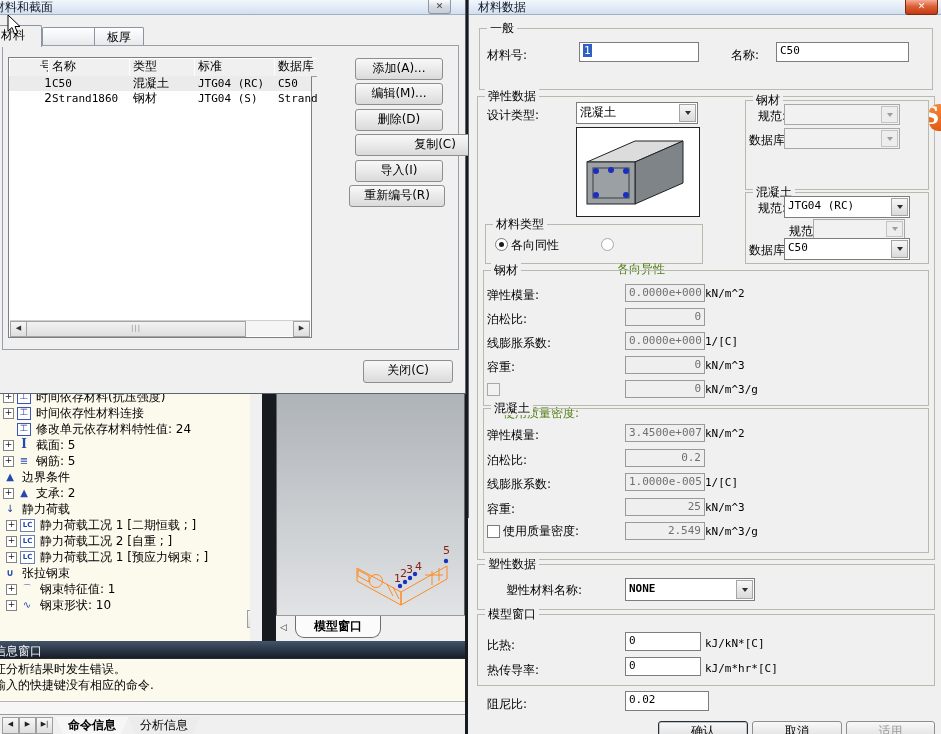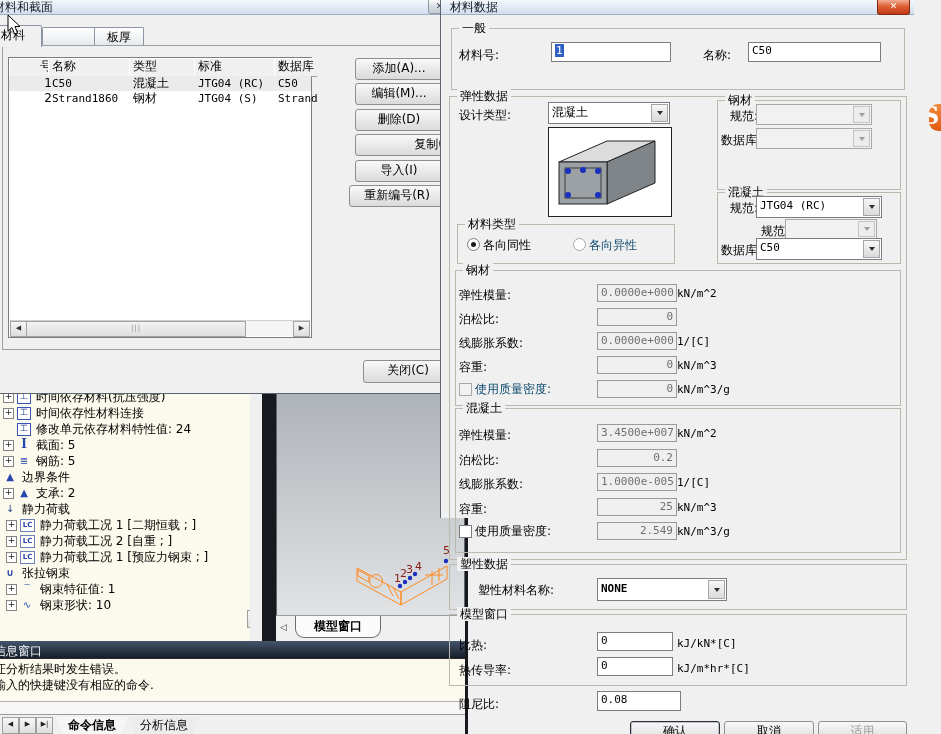--- a/index.html
+++ b/index.html
@@ -41,21 +41,21 @@
   .cbtn{position:absolute;top:1px;right:1px;bottom:1px;width:15px;background:linear-gradient(#f7f7f7,#dadada);
         border:1px solid #a5a5a5;display:flex;align-items:center;justify-content:center;}
   .adown{width:0;height:0;border-left:3px solid transparent;border-right:3px solid transparent;border-top:4px solid #2e2e2e;}
   .combo.dis{background:#f1f1f1;border-color:#a8a8a8;}
   .combo.dis .cbtn{background:#ededed;border-color:#c4c4c4;}
   .combo.dis .adown{border-top-color:#9d9d9d;}
   .chk{width:11px;height:11px;background:#fff;border:1px solid #7d7d7d;}
   .chk.dis{background:#f2f2f2;border-color:#a8a8a8;}
   .radio{width:11px;height:11px;border-radius:50%;background:#fff;border:1px solid #7d7d7d;}
   .rdot{position:absolute;left:3px;top:3px;width:5px;height:5px;border-radius:50%;background:#1c1c1c;}
-  .dis-t{color:#0c4a6e;}
+  .dis-t{color:#4d7c0f;margin-top:24px;}
   
   .tblwrap{background:#fff;border:1px solid #7e7e7e;}
   .hdrcell{position:absolute;top:0;height:18px;background:#f0f0f0;border-right:1px solid #9d9d9d;
            border-bottom:1px solid #9d9d9d;box-shadow:inset 1px 1px 0 #fff;line-height:17px;padding:0 4px;
            overflow:hidden;white-space:nowrap;}
   .cell{position:absolute;height:15px;line-height:15px;padding:0 4px;overflow:hidden;white-space:nowrap;}
   .rowbg{position:absolute;left:0;right:0;height:15px;}
   .hscroll{position:absolute;left:1px;right:1px;bottom:1px;height:15px;background:#f5f5f5;border-top:1px solid #cfcfcf;}
   .sbtn{position:absolute;top:0;width:15px;height:14px;background:linear-gradient(#f6f6f6,#dedede);
         border:1px solid #a3a3a3;font-size:7px;line-height:12px;text-align:center;color:#333;}
@@ -258,21 +258,21 @@
 
     <div class="btn abs" style="left:355px;top:58px;width:86px;height:20px;">添加(A)...</div>
     <div class="btn abs" style="left:355px;top:83px;width:86px;height:20px;">编辑(M)...</div>
     <div class="btn abs" style="left:355px;top:109px;width:86px;height:20px;">删除(D)</div>
     <div class="btn abs" style="left:355px;top:134px;width:86px;height:20px;padding-left:36px;">复制(C)</div>
     <div class="btn abs" style="left:355px;top:160px;width:86px;height:20px;">导入(I)</div>
     <div class="btn abs" style="left:349px;top:185px;width:94px;height:20px;">重新编号(R)</div>
     <div class="btn abs" style="left:363px;top:360px;width:88px;height:21px;">关闭(C)</div>
   </div>
 
-  <div class="dlgR abs" style="left:440px;top:0;width:473px;height:518px;">
+  <div class="dlgR abs" style="left:468px;top:0;width:473px;height:518px;">
     <div class="tbar abs" style="left:0;top:0;width:473px;height:14px;">
       <div class="ttxt abs" style="left:9px;top:0;">材料数据</div>
     </div>
     <div class="closebtn red abs" style="left:436px;top:0;width:31px;height:14px;line-height:13px;">✕</div>
 
     <div class="grp abs" style="left:10px;top:28px;width:452px;height:60px;">
       <div class="glab">一般</div>
     </div>
     <div class="abs nw" style="left:18px;top:47px;">材料号:</div>
     <div class="fld abs" style="left:110px;top:42px;width:112px;height:18px;"><span class="selhl">1</span></div>
@@ -412,21 +412,21 @@
       <div class="glab">模型窗口</div>
     </div>
     <div class="abs nw" style="left:18px;top:637px;">比热:</div>
     <div class="fld abs" style="left:156px;top:632px;width:68px;height:17px;">0</div>
     <div class="abs nw mono" style="left:236px;top:637px;">kJ/kN*[C]</div>
     <div class="abs nw" style="left:18px;top:662px;">热传导率:</div>
     <div class="fld abs" style="left:156px;top:657px;width:68px;height:17px;">0</div>
     <div class="abs nw mono" style="left:236px;top:662px;">kJ/m*hr*[C]</div>
 
     <div class="abs nw" style="left:18px;top:696px;">阻尼比:</div>
-    <div class="fld abs" style="left:156px;top:691px;width:76px;height:18px;">0.08</div>
+    <div class="fld abs" style="left:156px;top:691px;width:76px;height:18px;">0.02</div>
 
     <div class="btn def abs" style="left:189px;top:721px;width:88px;height:20px;">确认</div>
     <div class="btn abs" style="left:283px;top:721px;width:88px;height:20px;">取消</div>
     <div class="btn disb abs" style="left:377px;top:721px;width:87px;height:20px;">适用</div>
   </div>
 
   <div class="sglyph abs" style="left:929px;top:104px;width:12px;height:27px;">
       <span>S</span>
     </div>
 

